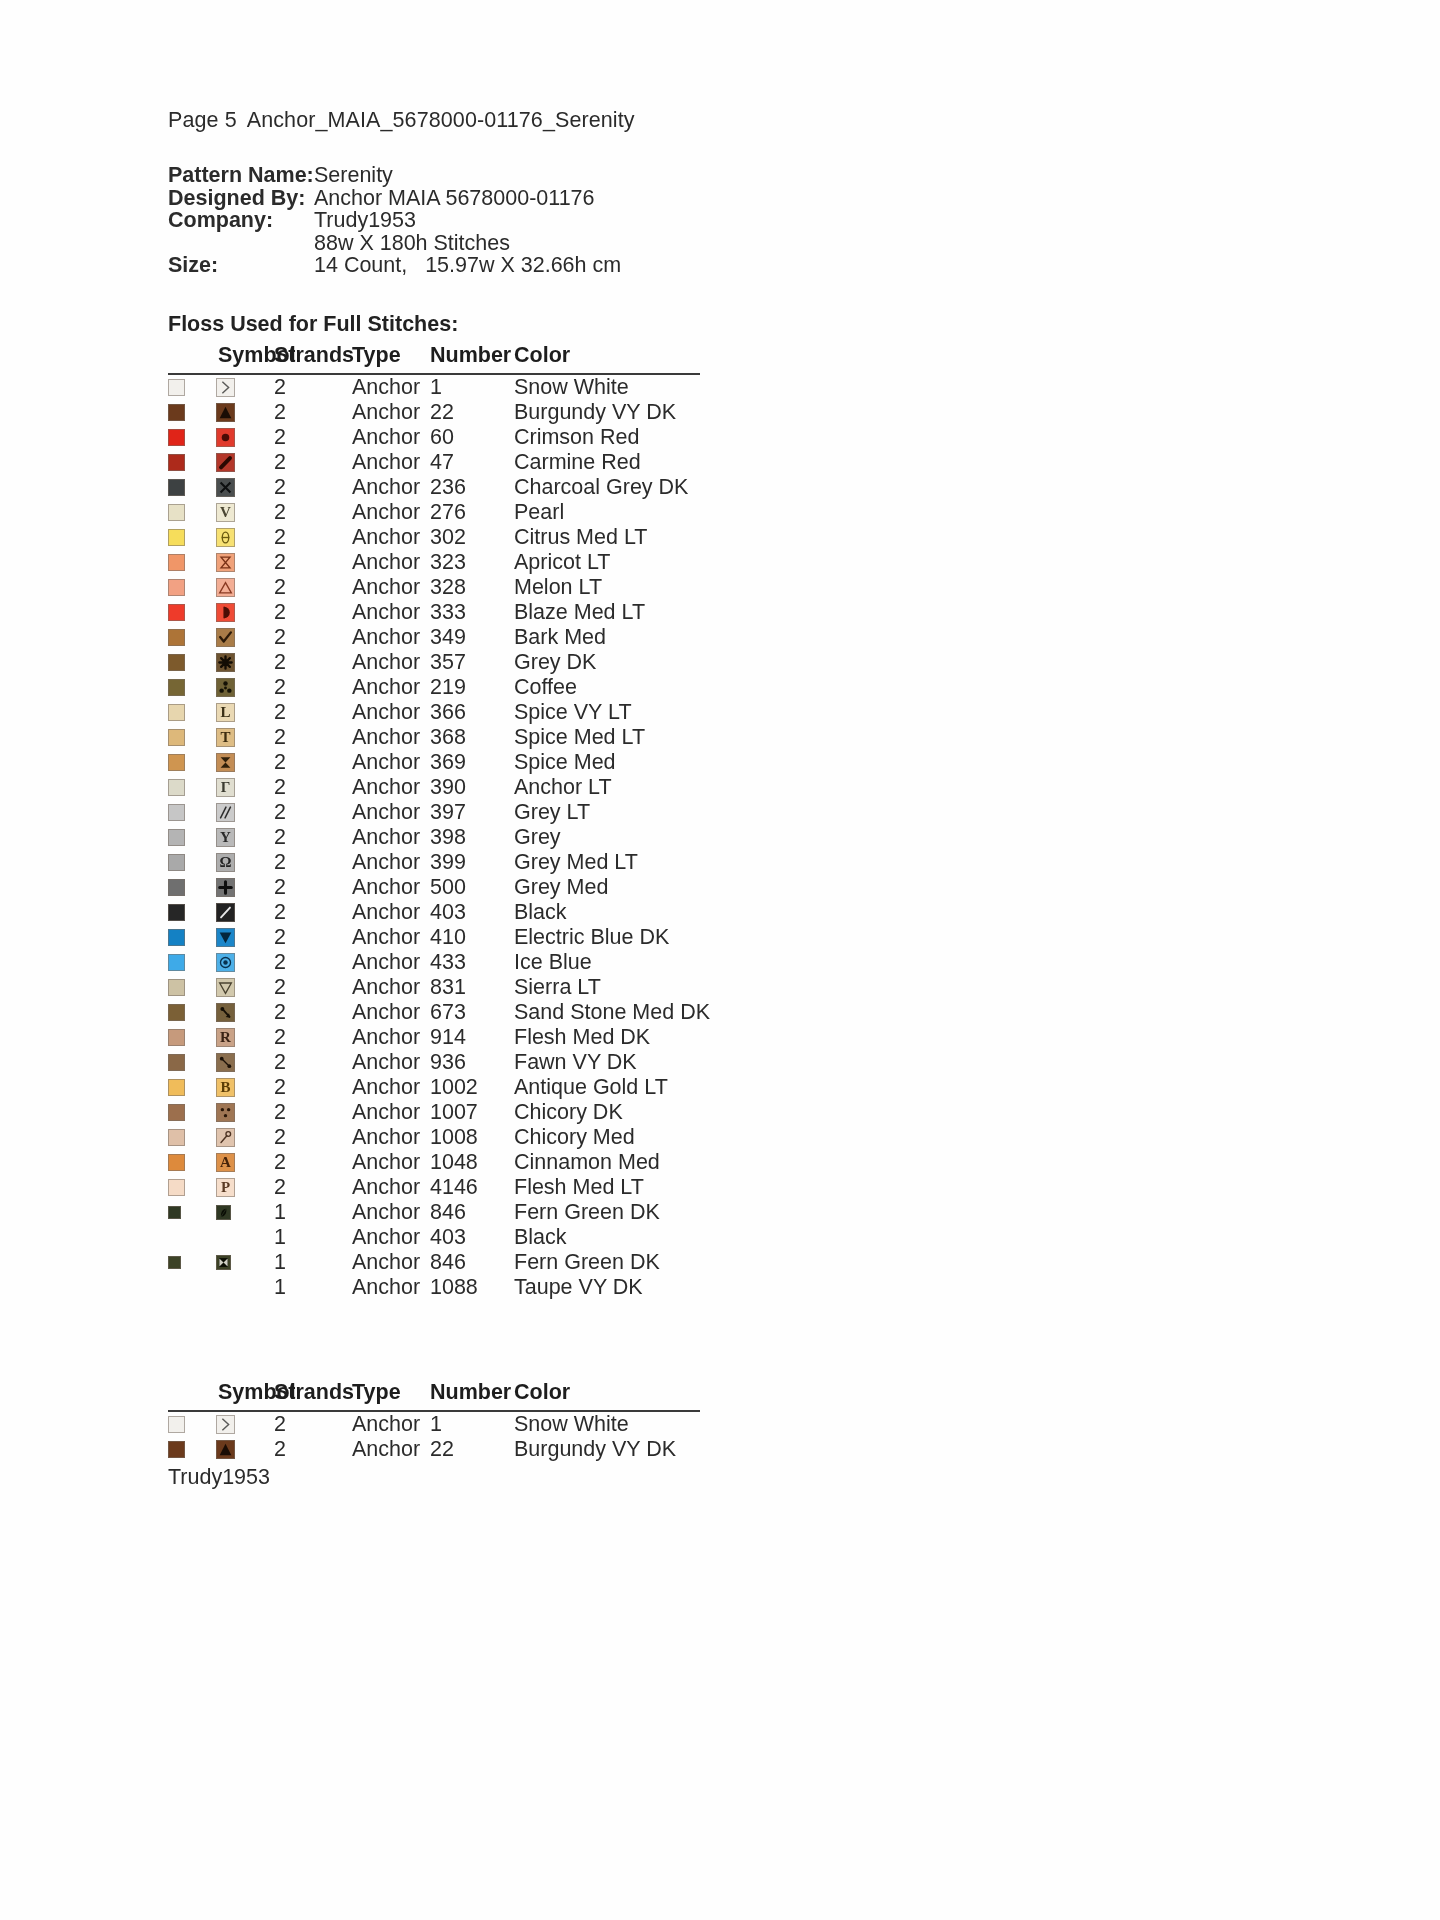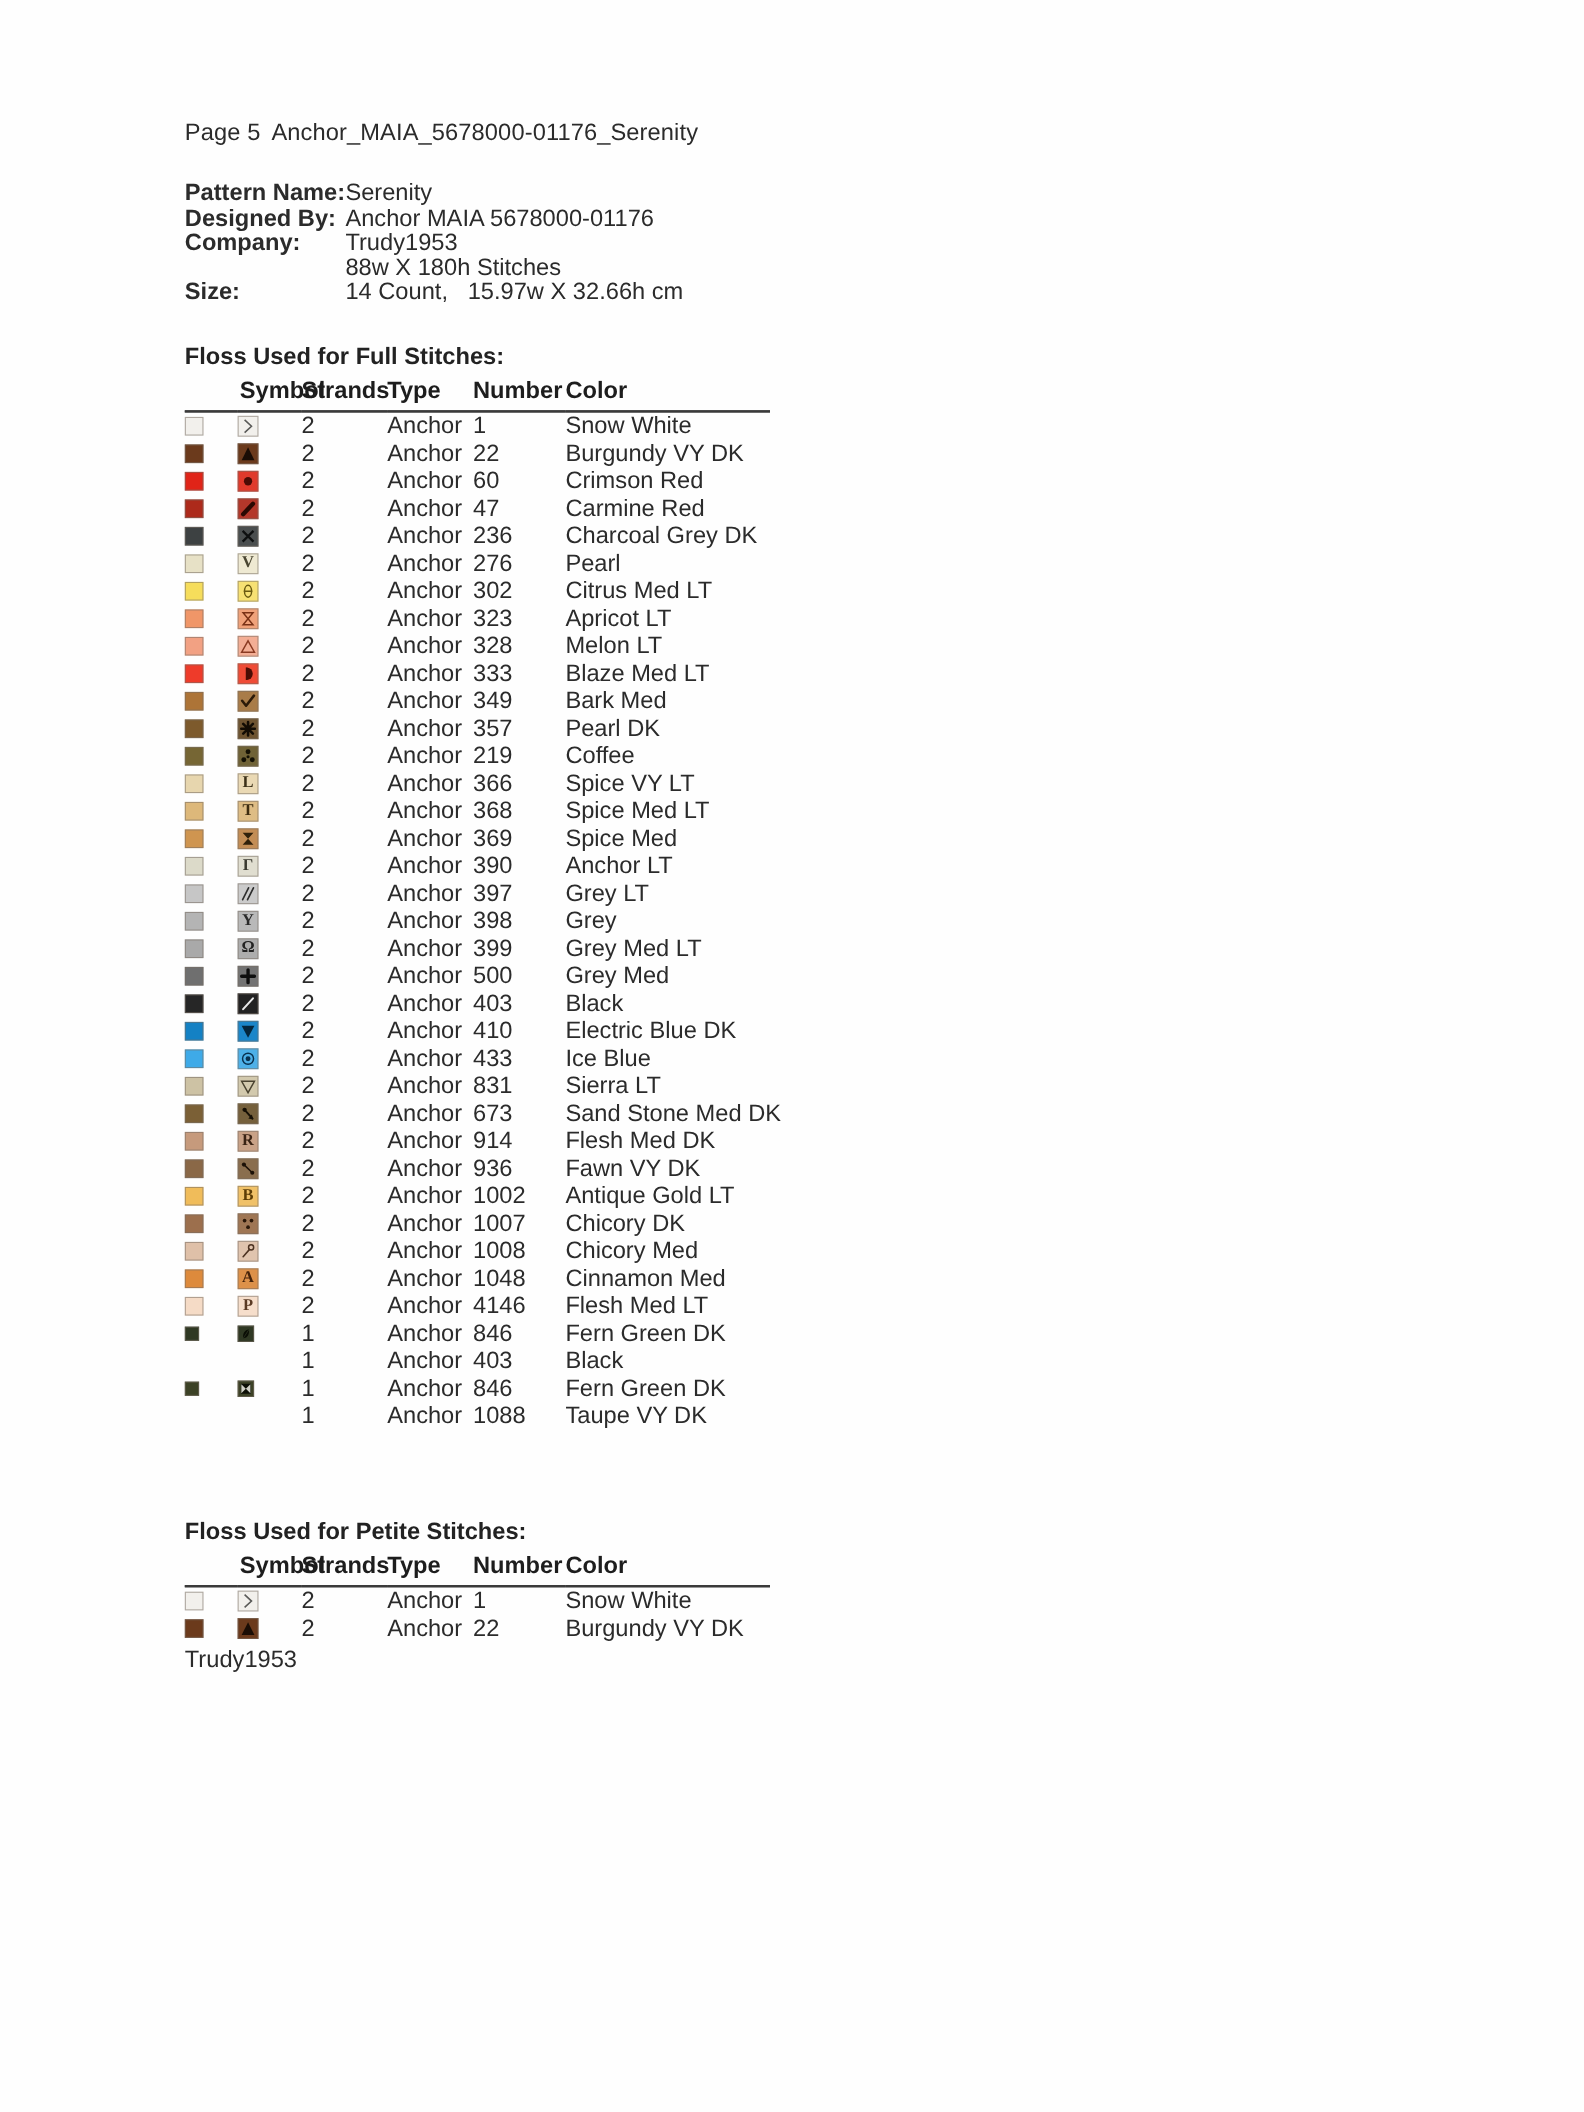--- a/index.html
+++ b/index.html
@@ -328,21 +328,21 @@
               <td class="cell-color">Bark Med</td>
             </tr>
             <tr>
               <td class="cell-swatch"><span class="swatch" style="background: rgb(125, 90, 44);"></span></td>
               <td class="cell-symbol"><span class="sym" style="background: rgb(110, 84, 49);"><svg viewBox="0 0 19 19" xmlns="http://www.w3.org/2000/svg">
                     <path d="M9.5 2.6 V16.4 M2.6 9.5 H16.4 M4.6 4.6 L14.4 14.4 M14.4 4.6 L4.6 14.4" stroke="#120c04" stroke-width="2.6" stroke-linecap="round"></path>
                   </svg></span></td>
               <td class="cell-strands">2</td>
               <td class="cell-type">Anchor</td>
               <td class="cell-number">357</td>
-              <td class="cell-color">Pearl DK</td>
+              <td class="cell-color">Grey DK</td>
             </tr>
             <tr>
               <td class="cell-swatch"><span class="swatch" style="background: rgb(118, 102, 52);"></span></td>
               <td class="cell-symbol"><span class="sym" style="background: rgb(111, 98, 54);"><svg viewBox="0 0 19 19" xmlns="http://www.w3.org/2000/svg">
                     <circle cx="9.5" cy="5" r="2.5" fill="#141105"></circle>
                     <circle cx="5.2" cy="13" r="2.5" fill="#141105"></circle>
                     <circle cx="13.8" cy="13" r="2.5" fill="#141105"></circle>
                     <circle cx="9.5" cy="10" r="1.6" fill="#141105"></circle>
                   </svg></span></td>
               <td class="cell-strands">2</td>
@@ -578,21 +578,20 @@
               <td class="cell-number">1088</td>
               <td class="cell-color">Taupe VY DK</td>
             </tr>
           </tbody>
       </table>
     </div>
 
     <div class="spacer-lg"></div>
 
     <div class="section">
-      <div class="section-title">Floss Used for Petite Stitches:</div>
       <table class="floss">
         <colgroup>
           <col class="c-swatch">
             <col class="c-symbol">
             <col class="c-strands">
           <col class="c-type">
             <col class="c-number">
             <col class="c-color">
         </colgroup>
         <thead>

